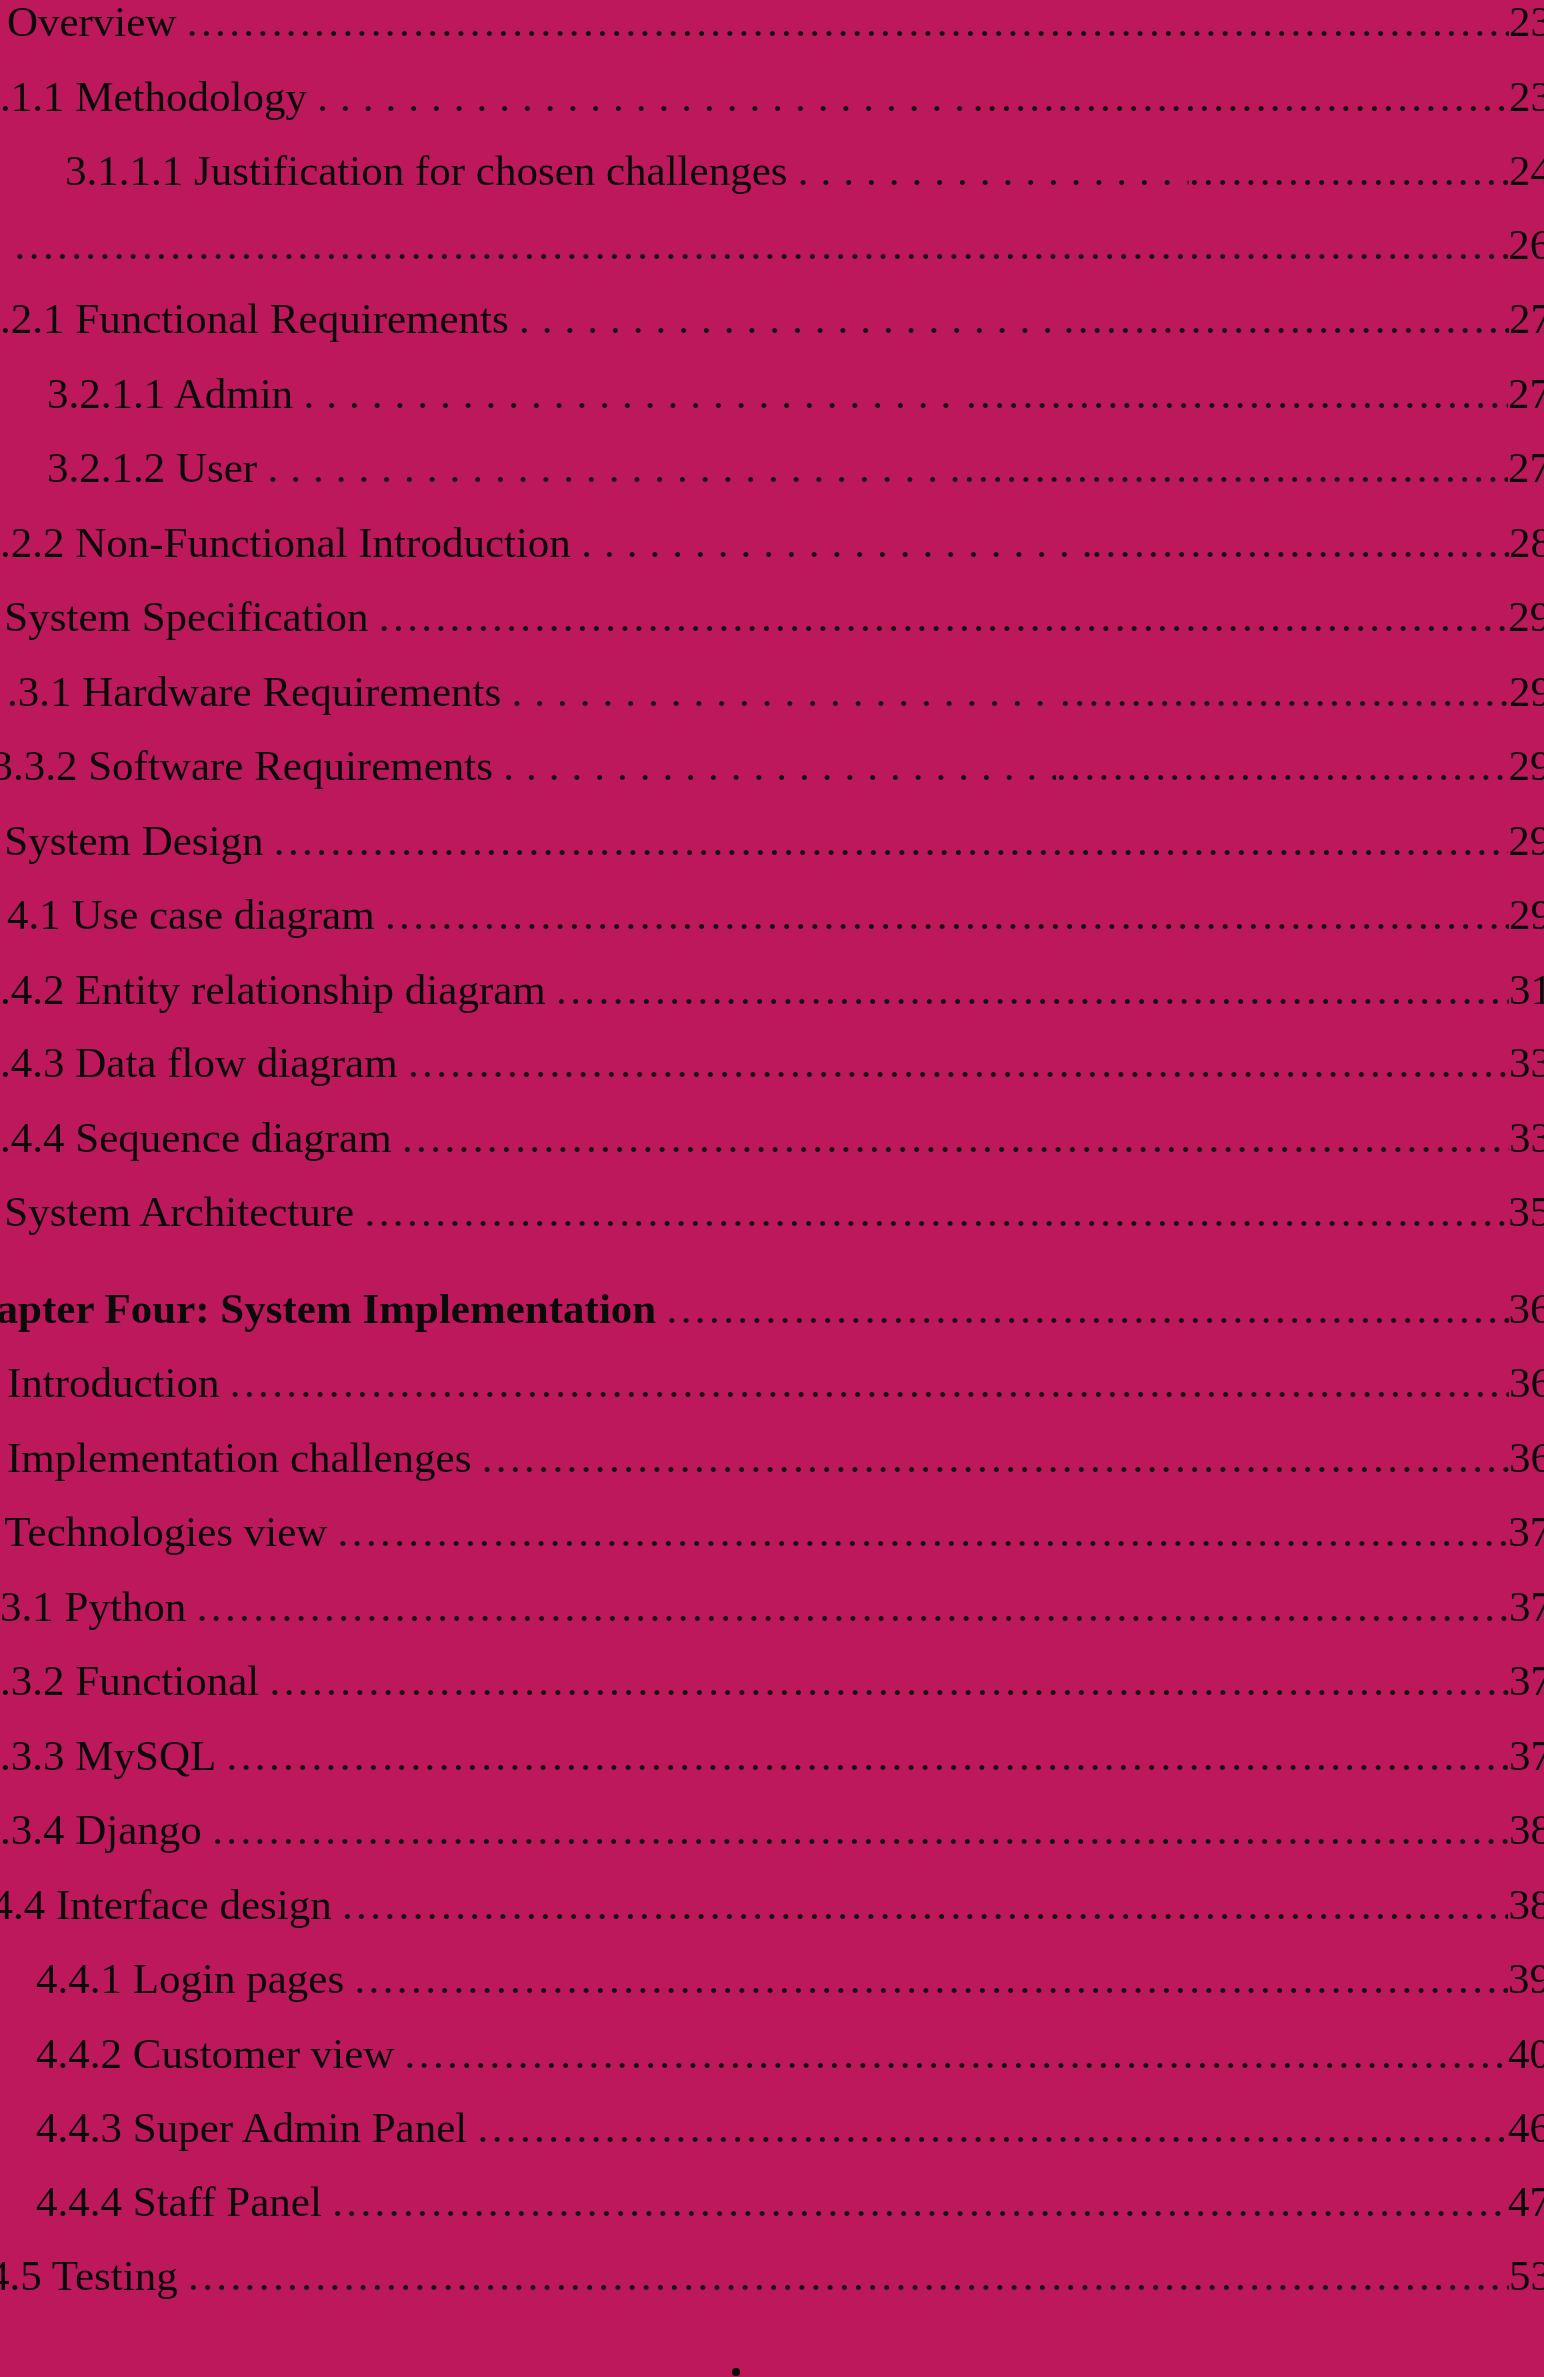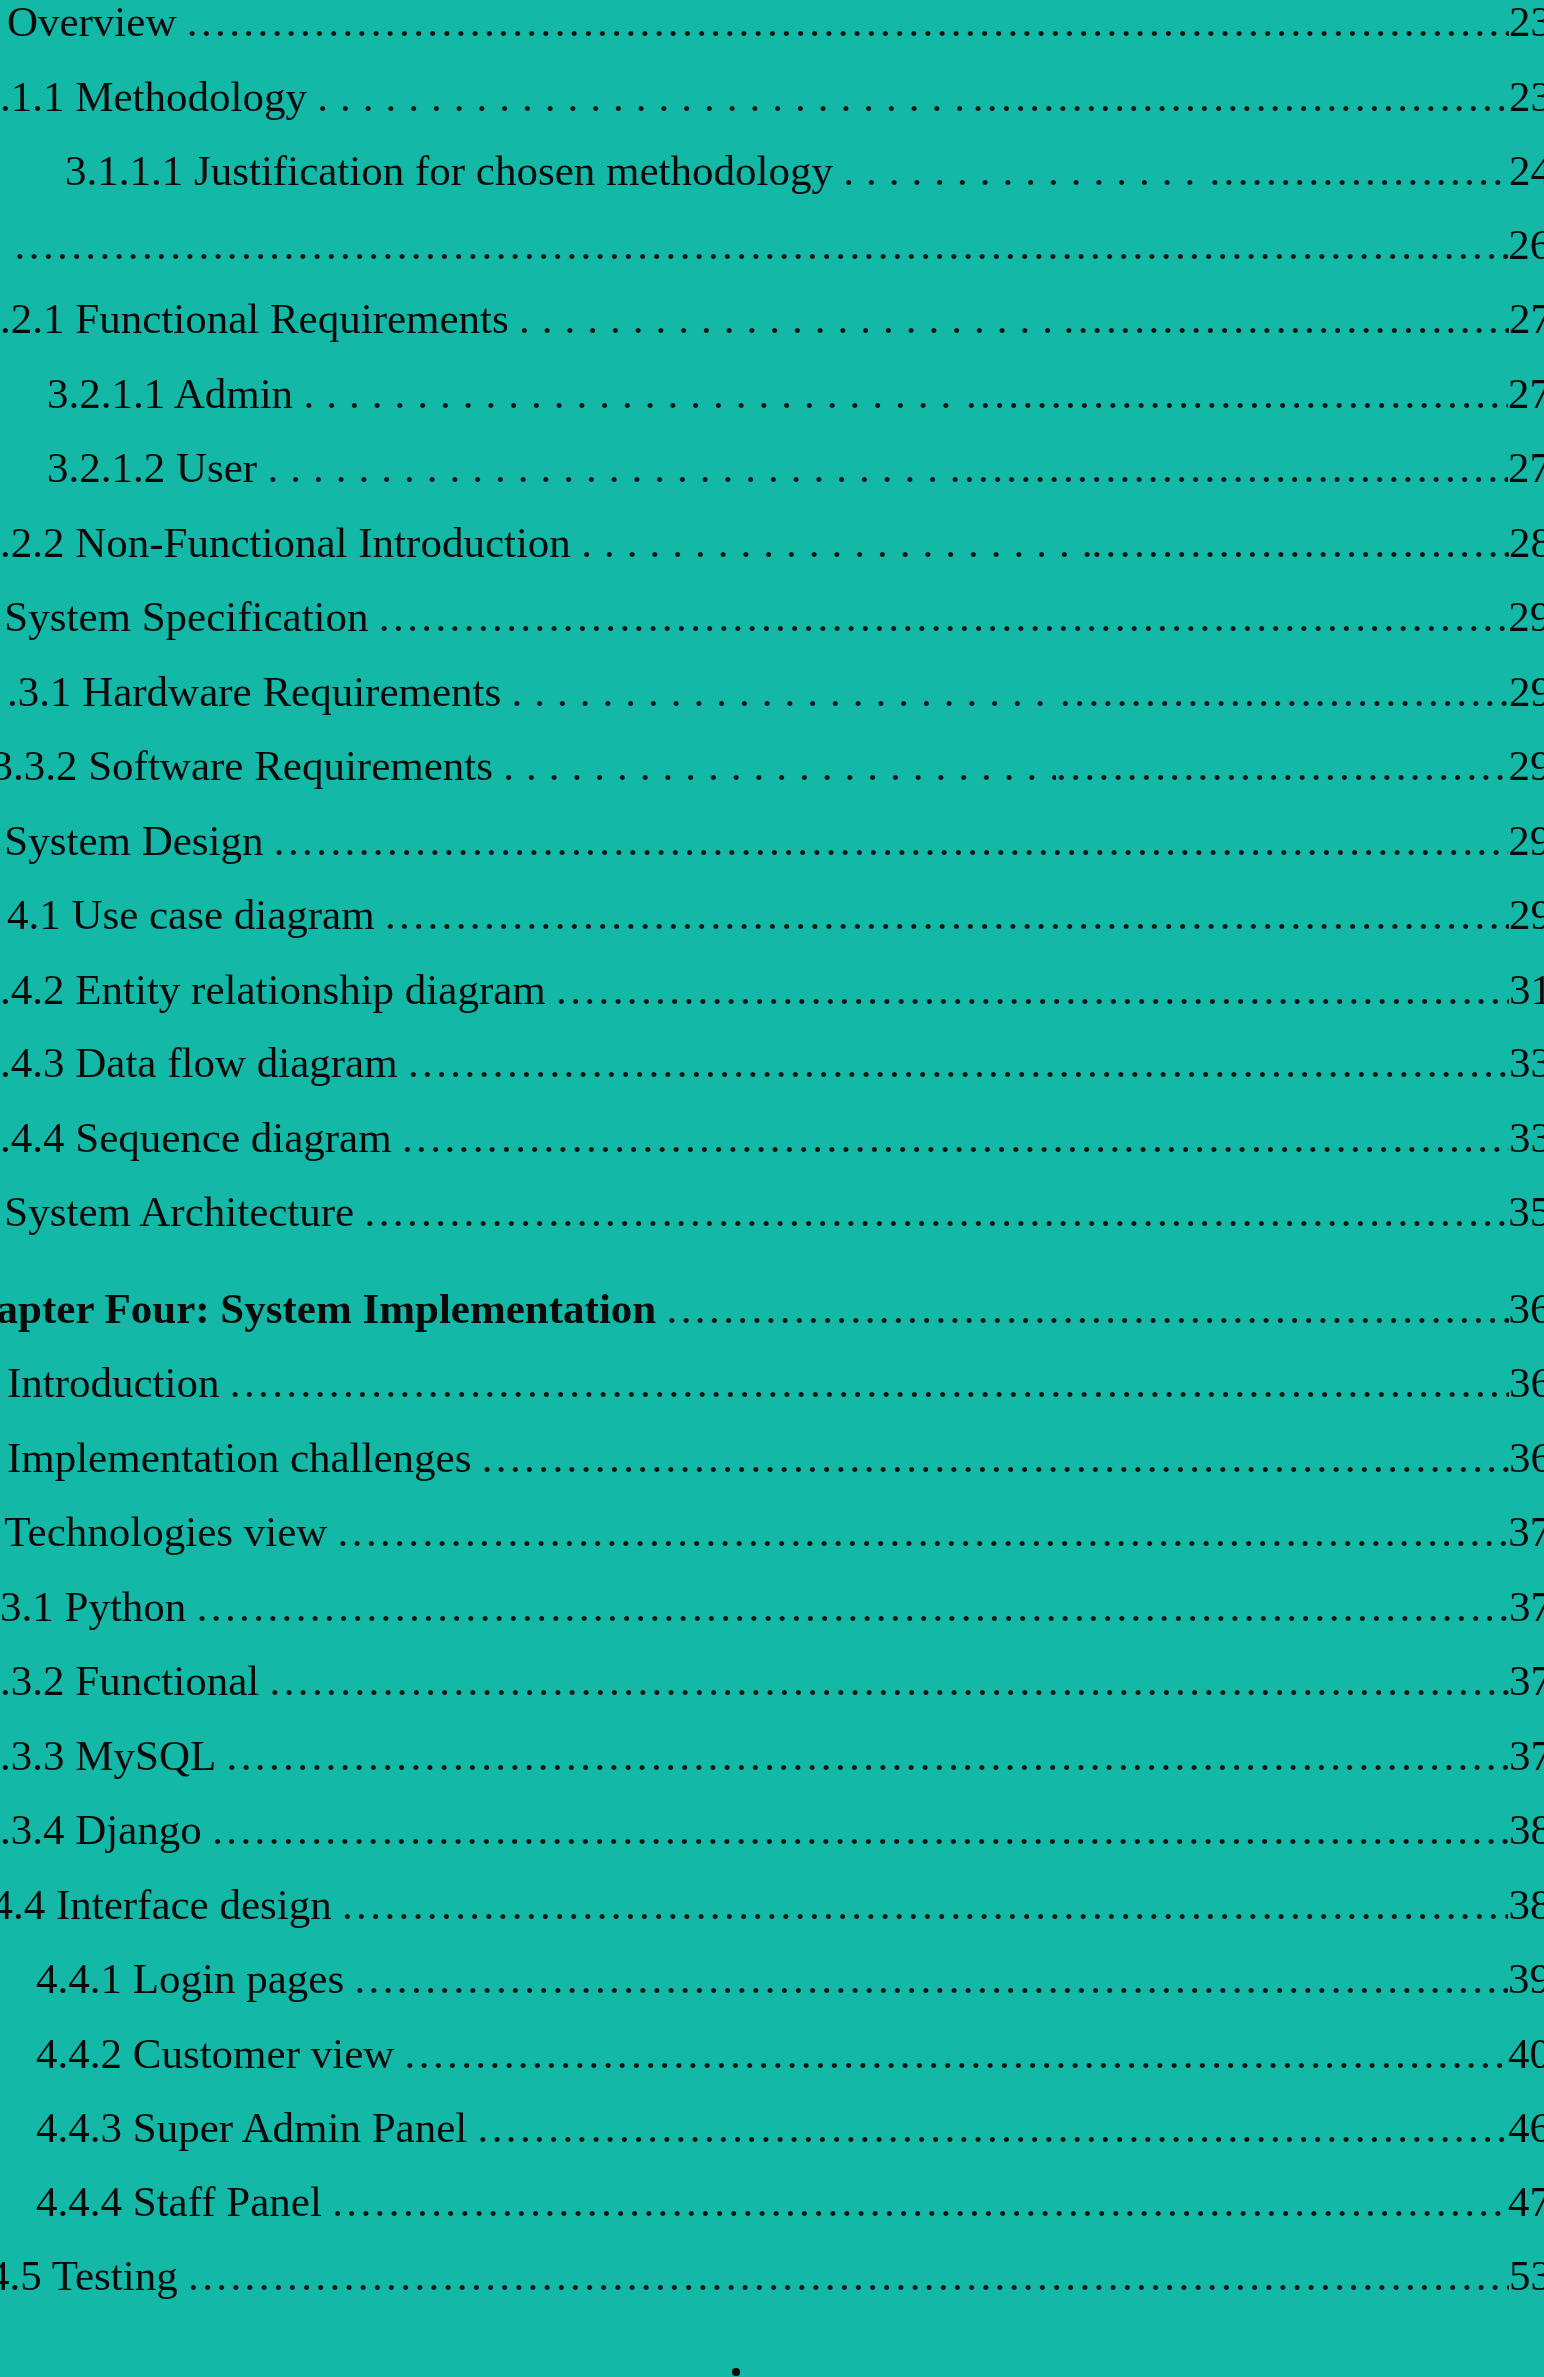--- a/index.html
+++ b/index.html
@@ -5,21 +5,21 @@
   html, body { margin: 0; padding: 0; }
   body {
     width: 1545px; height: 2377px;
     background: #ffffff;
     overflow: hidden;
     font-family: "Liberation Serif", "DejaVu Serif", serif;
   }
   #page {
     position: relative;
     width: 1545px; height: 2377px;
-    background: #14b8a6;
+    background: #be185d;
     overflow: hidden;
     color: #0a0a0a;
   }
   .toc-line {
     position: absolute;
     display: flex;
     align-items: baseline;
     height: 53px;
     line-height: 53px;
     font-size: 43px;
@@ -74,21 +74,21 @@
       </div>
       <div class="toc-line" style="top: 70px; left: 0px; width: 1559px;">
         <span class="toc-label">.1.1 Methodology</span>
         <span class="leader">
           <span class="coarse">............................................................................................................................................................................................................................</span>
           <span class="fine">............................................................................................................................................................................................................................</span>
         </span>
         <span class="page-num">23</span>
       </div>
       <div class="toc-line" style="top: 144px; left: 65px; width: 1494px;">
-        <span class="toc-label">3.1.1.1 Justification for chosen methodology</span>
+        <span class="toc-label">3.1.1.1 Justification for chosen challenges</span>
         <span class="leader">
           <span class="coarse">............................................................................................................................................................................................................................</span>
           <span class="fine">............................................................................................................................................................................................................................</span>
         </span>
         <span class="page-num">24</span>
       </div>
       <div class="toc-line" style="top: 218px; left: 4.3px; width: 1554px;">
         <span class="leader">
           <span class="fine">............................................................................................................................................................................................................................</span>
         </span>

